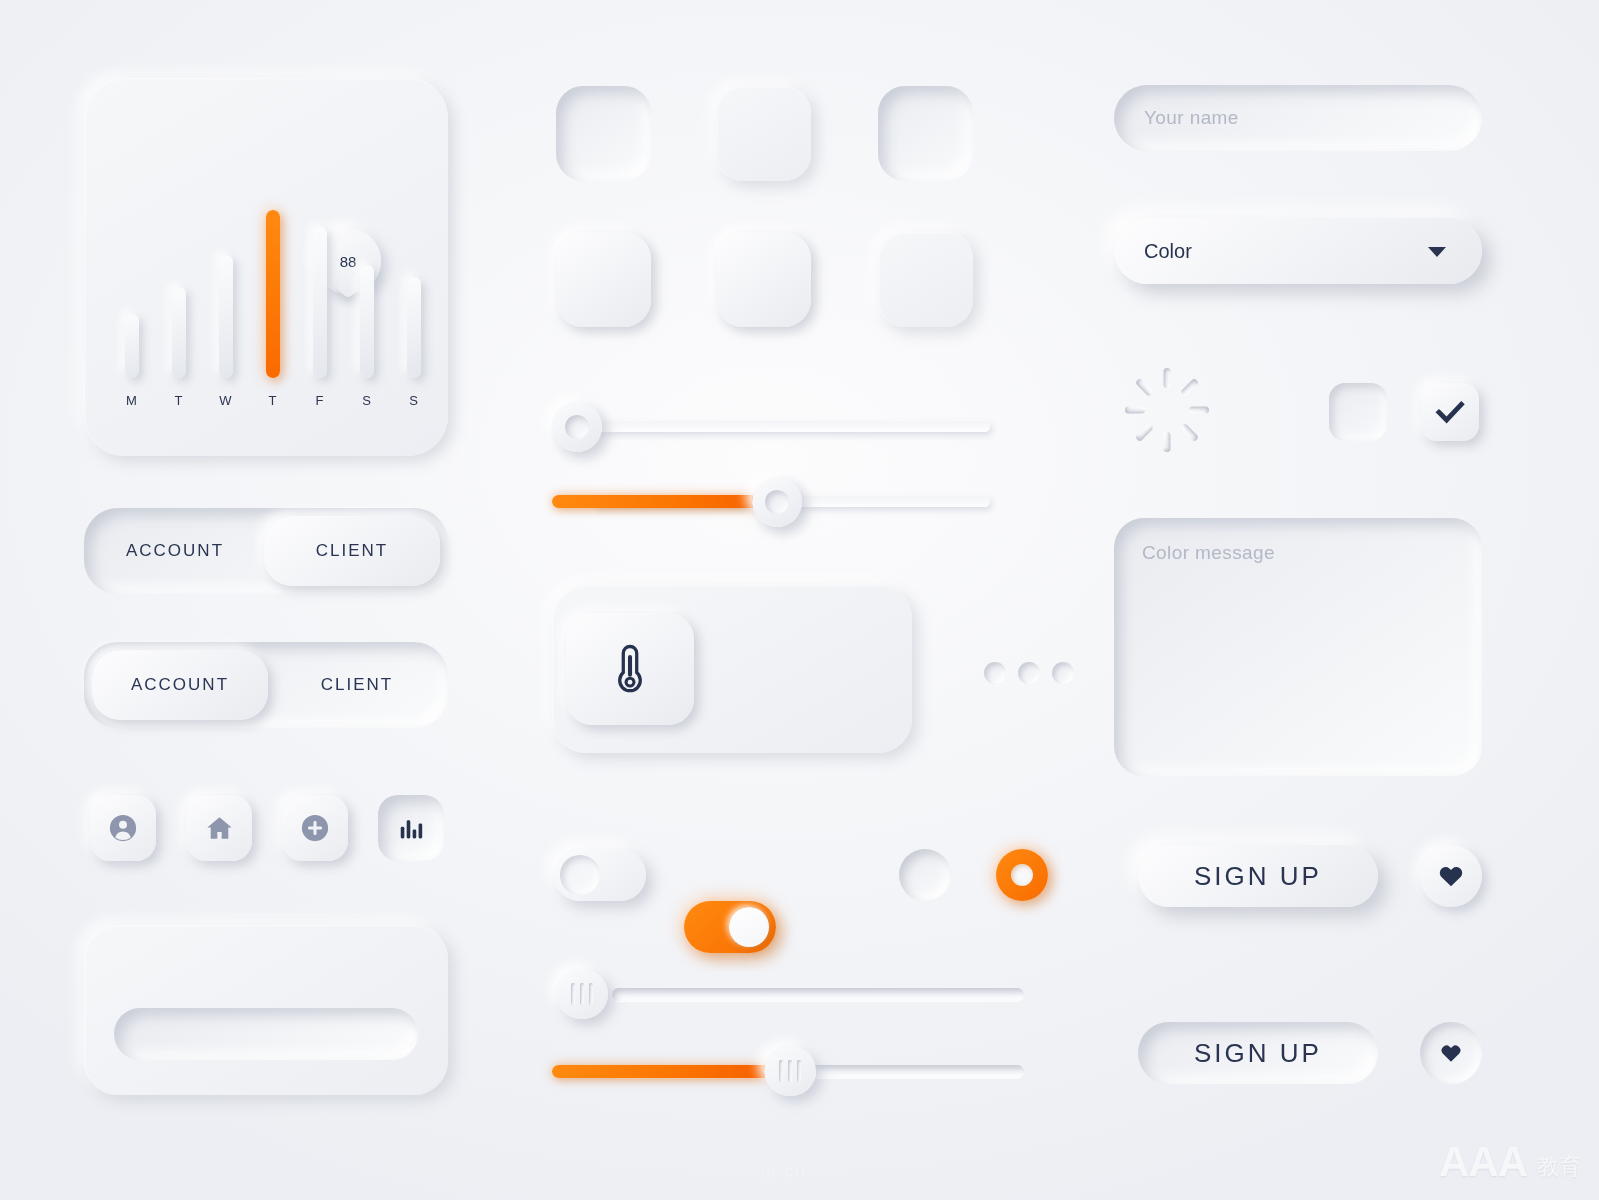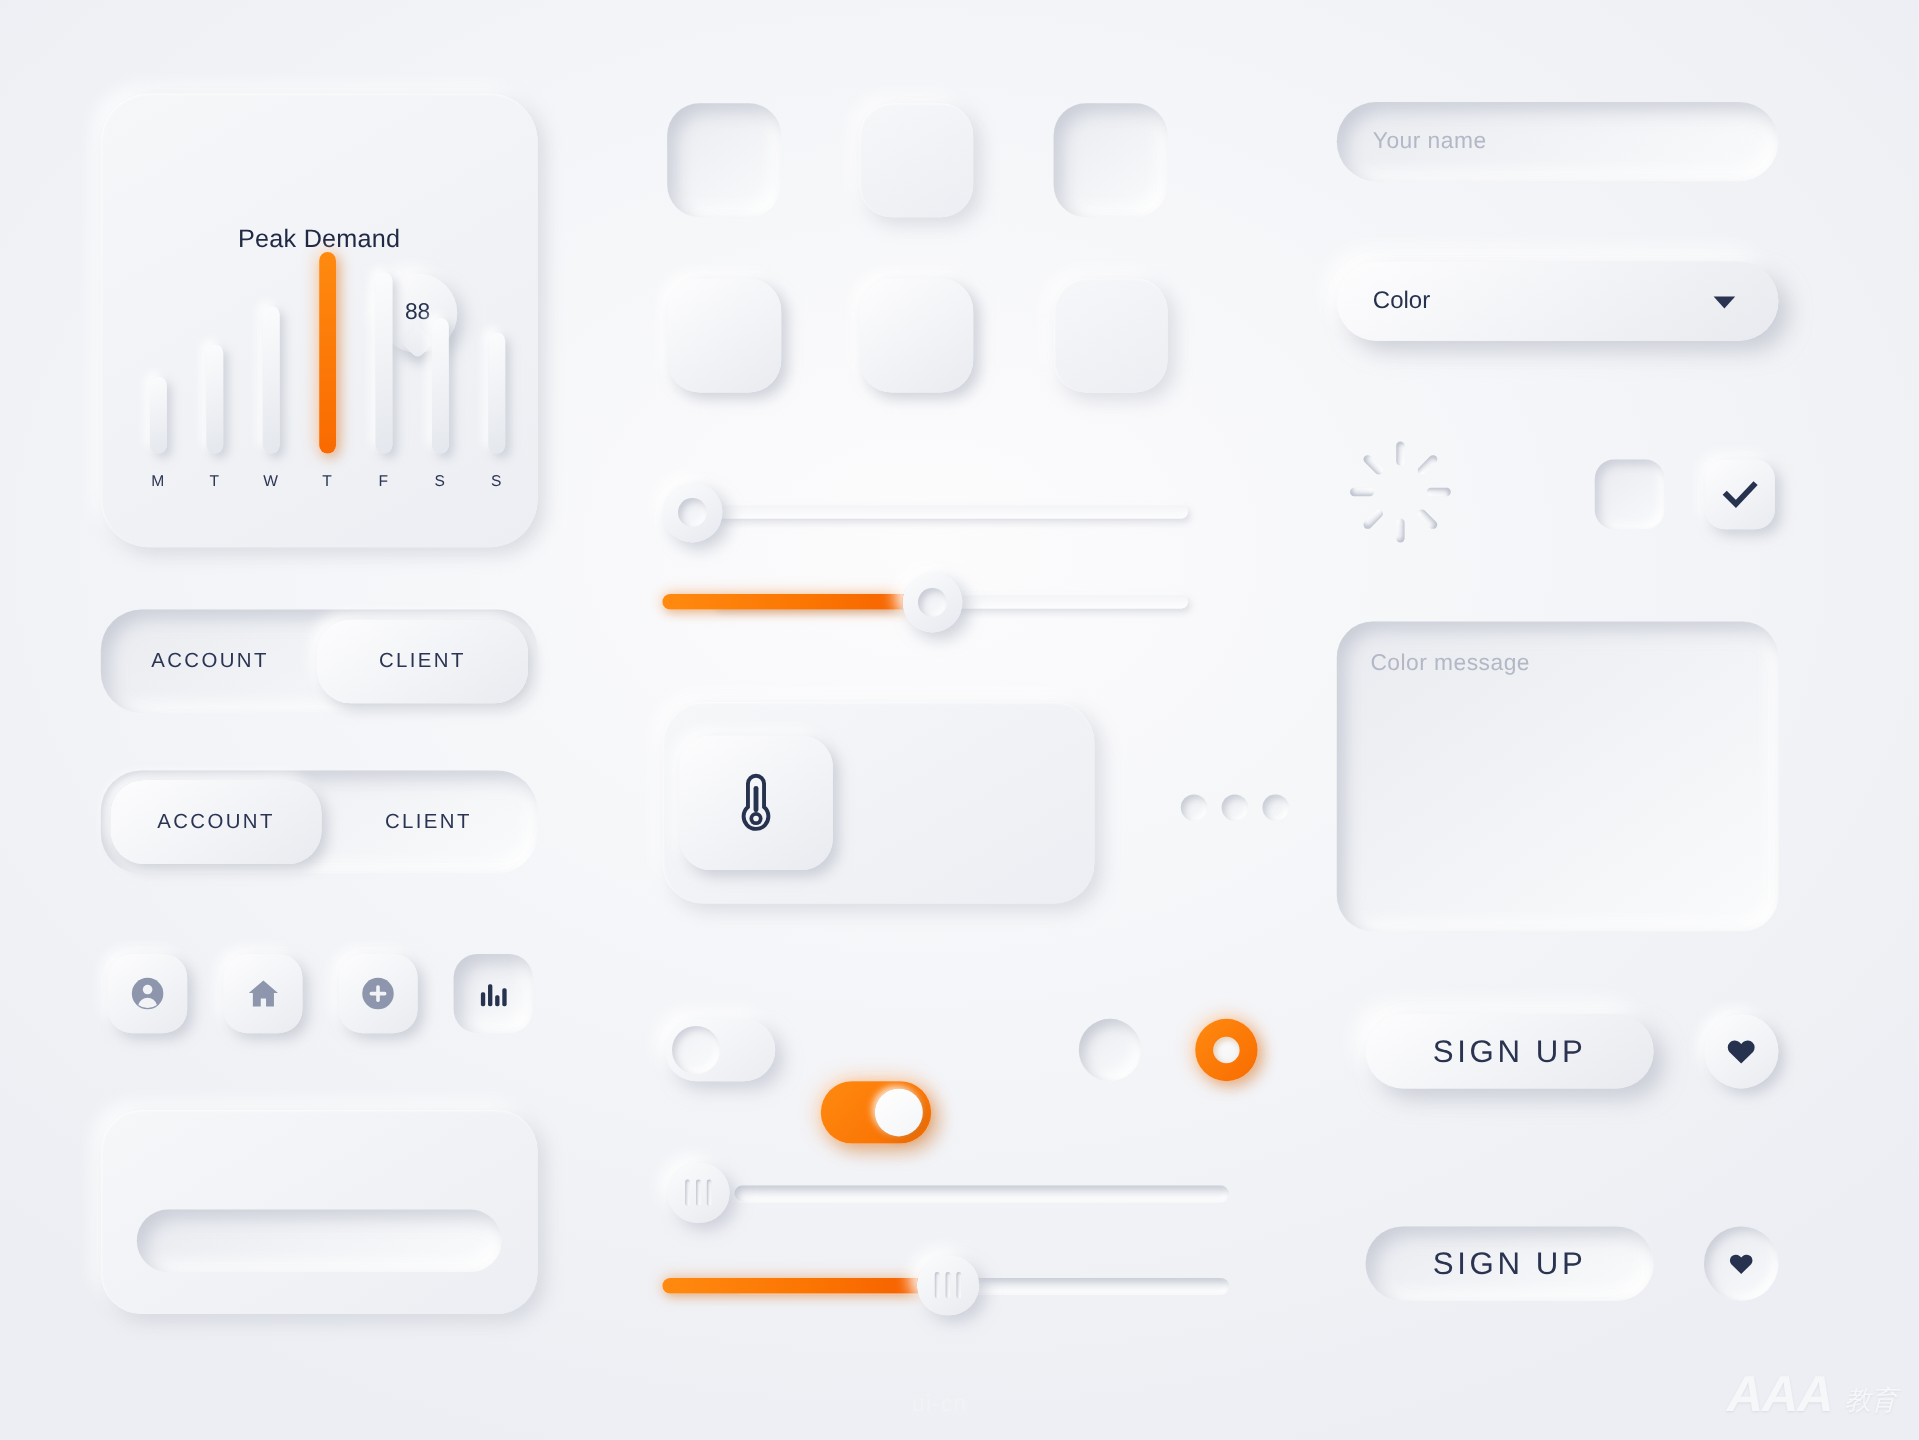--- a/index.html
+++ b/index.html
@@ -39,21 +39,21 @@
   .center{display:flex;align-items:center;justify-content:center;}
 
   
   #peak-card{left:84px;top:78px;width:364px;height:378px;border-radius:40px;}
   #peak-title{top:110px;left:0;width:364px;text-align:center;}
   .bubble{
     position:absolute;width:66px;height:66px;border-radius:50%;left:231px;top:150px;
     background:linear-gradient(145deg,#fdfdfe,#e9ebf0);
     box-shadow:6px 6px 12px rgba(179,184,196,.55), -6px -6px 12px rgba(255,255,255,.95);
     display:flex;align-items:center;justify-content:center;
-    font-size:19px;color:#27324f;
+    font-size:15px;color:#27324f;
   }
   .bubble:after{
     content:"";position:absolute;width:20px;height:20px;left:23px;top:47px;
     background:linear-gradient(145deg,#f3f4f7,#e9ebf0);
     transform:rotate(45deg);border-radius:0 0 5px 0;
     box-shadow:4px 4px 7px rgba(179,184,196,.35);
   }
   .bars{position:absolute;left:0;top:0;width:364px;height:378px;}
   .bar{position:absolute;width:14px;border-radius:9px;bottom:78px;
     background:linear-gradient(160deg,#fbfcfd,#e4e7ed);
@@ -155,33 +155,32 @@
     background:linear-gradient(180deg,#eceef3,#f9fafc);
     box-shadow:inset 2px 2px 3px rgba(176,181,194,.75), inset -1px -1px 2px rgba(255,255,255,.95);
     transform-origin:50% 50%;}
 
   .cbx{width:58px;height:58px;border-radius:16px;}
   .btn-pill{border-radius:36px;display:flex;align-items:center;justify-content:center;
     font-size:26px;letter-spacing:3px;color:#2a3450;text-align:center;}
   .circ{width:62px;height:62px;border-radius:50%;display:flex;align-items:center;justify-content:center;}
 
   
-  #wm-aaa{right:18px;bottom:14px;display:flex;align-items:flex-end;gap:10px;opacity:.55;font-style:italic;}
+  #wm-aaa{right:18px;bottom:14px;display:flex;align-items:flex-end;gap:10px;opacity:.55;}
   #wm-aaa .a{font-size:42px;font-weight:bold;color:#ffffff;letter-spacing:-1px;
     text-shadow:0 1px 2px rgba(170,176,190,.55);}
   #wm-aaa .cn{font-size:22px;color:#ffffff;text-shadow:0 1px 2px rgba(170,176,190,.5);padding-bottom:4px;}
   #wm-ui{left:760px;bottom:18px;font-size:19px;color:#f2f3f6;letter-spacing:1px;opacity:.9;}
 </style>
 </head>
 <body>
 
 <div class="canvas">
 
   <div class="abs flat" id="peak-card">
-    <div class="abs ttl" id="peak-title">Peak Demand</div>
     <div class="bubble">
       <span>88</span>
     </div>
     <div class="bars" id="peak-bars">
         <div class="bar" style="left: 41px; height: 64px;"></div>
         <div class="daylab" style="left: 35px;">M</div>
         <div class="bar" style="left: 88px; height: 91px;"></div>
         <div class="daylab" style="left: 82px;">T</div>
         <div class="bar" style="left: 135px; height: 123px;"></div>
         <div class="daylab" style="left: 129px;">W</div>

